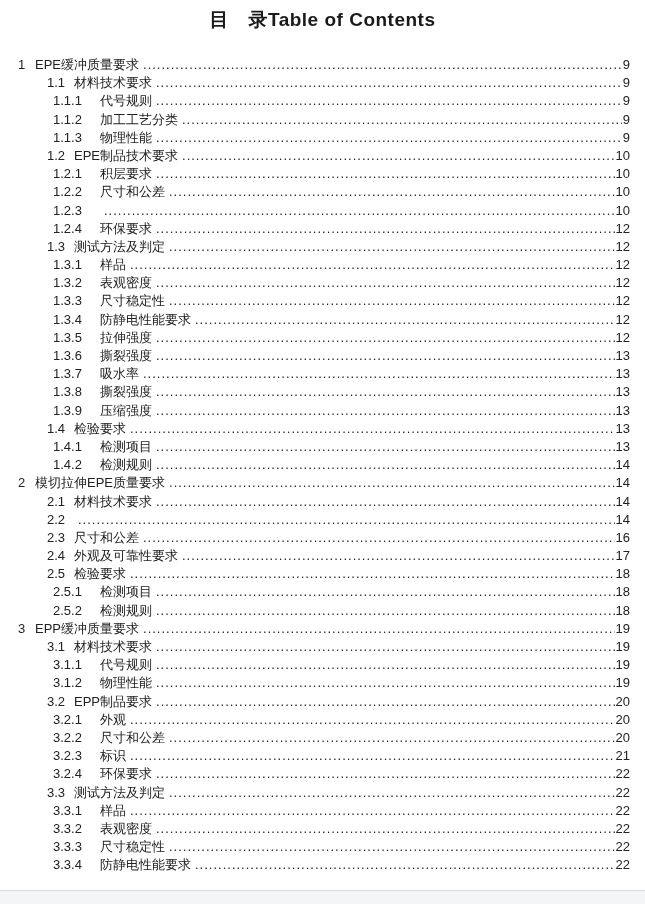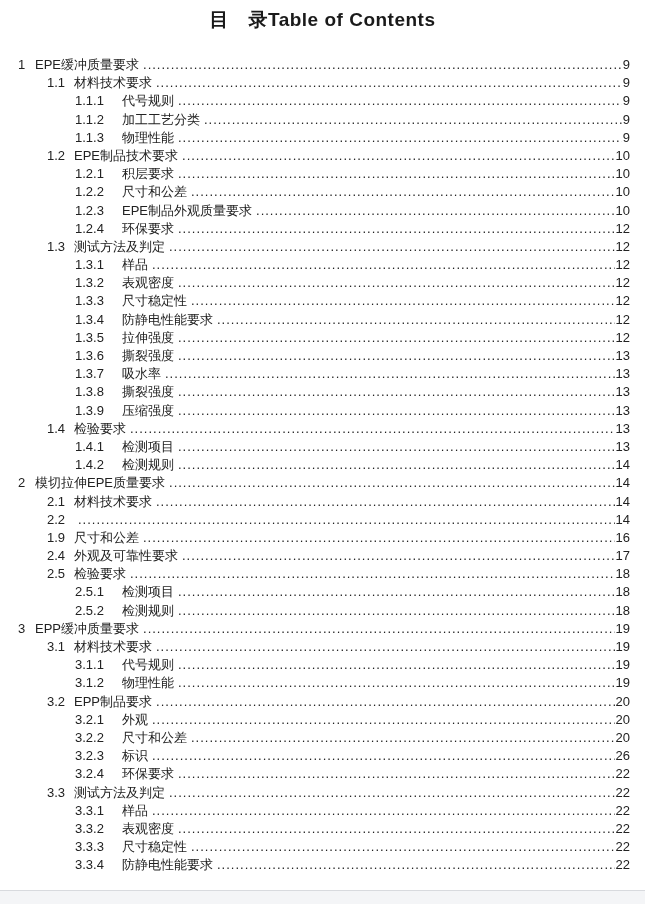--- a/index.html
+++ b/index.html
@@ -40,21 +40,21 @@
     font-size: 13px;
     line-height: 18.2px;
     white-space: nowrap;
     cursor: pointer;
   }
   .num  { flex: 0 0 auto; }
   .lvl1 { padding-left: 18px; }
   .lvl1 .num { width: 17px; }
   .lvl2 { padding-left: 47px; }
   .lvl2 .num { width: 27px; }
-  .lvl3 { padding-left: 53px; margin-left: 22px; }
+  .lvl3 { padding-left: 53px; }
   .lvl3 .num { width: 47px; }
   .label { flex: 0 0 auto; }
   .leader {
     flex: 1 1 auto;
     overflow: hidden;
     white-space: nowrap;
     letter-spacing: 1px;
     margin-left: 4px;
     margin-right: 1px;
     min-width: 0;
@@ -121,21 +121,20 @@
     <span class="page-num">10</span>
   </div>
       <div class="row lvl3">
     <span class="num">1.2.2</span>
     <span class="label">尺寸和公差</span>
     <span class="leader">............................................................................................................................................................................................................................................................................................................</span>
     <span class="page-num">10</span>
   </div>
       <div class="row lvl3">
     <span class="num">1.2.3</span>
-    <span class="label">EPE制品外观质量要求</span>
     <span class="leader">............................................................................................................................................................................................................................................................................................................</span>
     <span class="page-num">10</span>
   </div>
       <div class="row lvl3">
     <span class="num">1.2.4</span>
     <span class="label">环保要求</span>
     <span class="leader">............................................................................................................................................................................................................................................................................................................</span>
     <span class="page-num">12</span>
   </div>
       <div class="row lvl2">
@@ -227,21 +226,21 @@
     <span class="label">材料技术要求</span>
     <span class="leader">............................................................................................................................................................................................................................................................................................................</span>
     <span class="page-num">14</span>
   </div>
       <div class="row lvl2">
     <span class="num">2.2</span>
     <span class="leader">............................................................................................................................................................................................................................................................................................................</span>
     <span class="page-num">14</span>
   </div>
       <div class="row lvl2">
-    <span class="num">1.9</span>
+    <span class="num">2.3</span>
     <span class="label">尺寸和公差</span>
     <span class="leader">............................................................................................................................................................................................................................................................................................................</span>
     <span class="page-num">16</span>
   </div>
       <div class="row lvl2">
     <span class="num">2.4</span>
     <span class="label">外观及可靠性要求</span>
     <span class="leader">............................................................................................................................................................................................................................................................................................................</span>
     <span class="page-num">17</span>
   </div>
@@ -302,21 +301,21 @@
       <div class="row lvl3">
     <span class="num">3.2.2</span>
     <span class="label">尺寸和公差</span>
     <span class="leader">............................................................................................................................................................................................................................................................................................................</span>
     <span class="page-num">20</span>
   </div>
       <div class="row lvl3">
     <span class="num">3.2.3</span>
     <span class="label">标识</span>
     <span class="leader">............................................................................................................................................................................................................................................................................................................</span>
-    <span class="page-num">26</span>
+    <span class="page-num">21</span>
   </div>
       <div class="row lvl3">
     <span class="num">3.2.4</span>
     <span class="label">环保要求</span>
     <span class="leader">............................................................................................................................................................................................................................................................................................................</span>
     <span class="page-num">22</span>
   </div>
       <div class="row lvl2">
     <span class="num">3.3</span>
     <span class="label">测试方法及判定</span>

